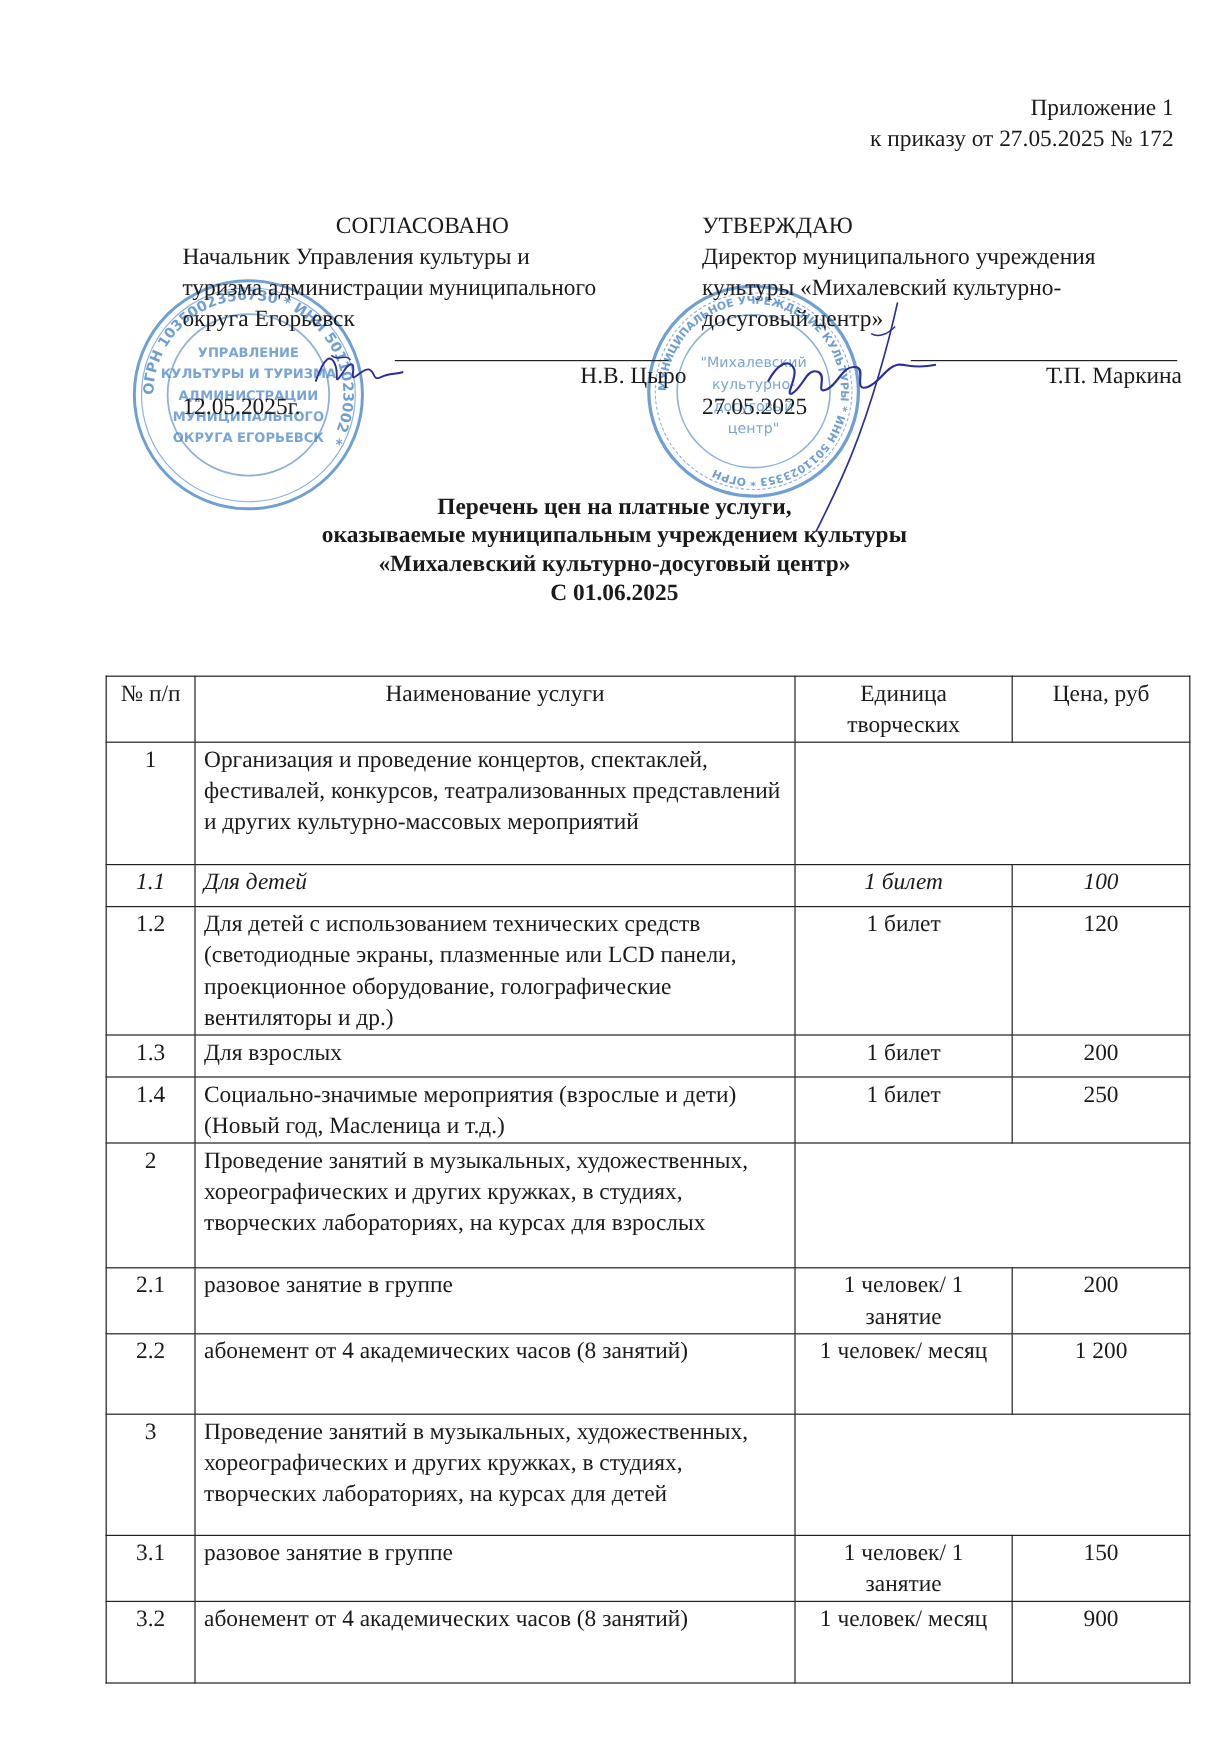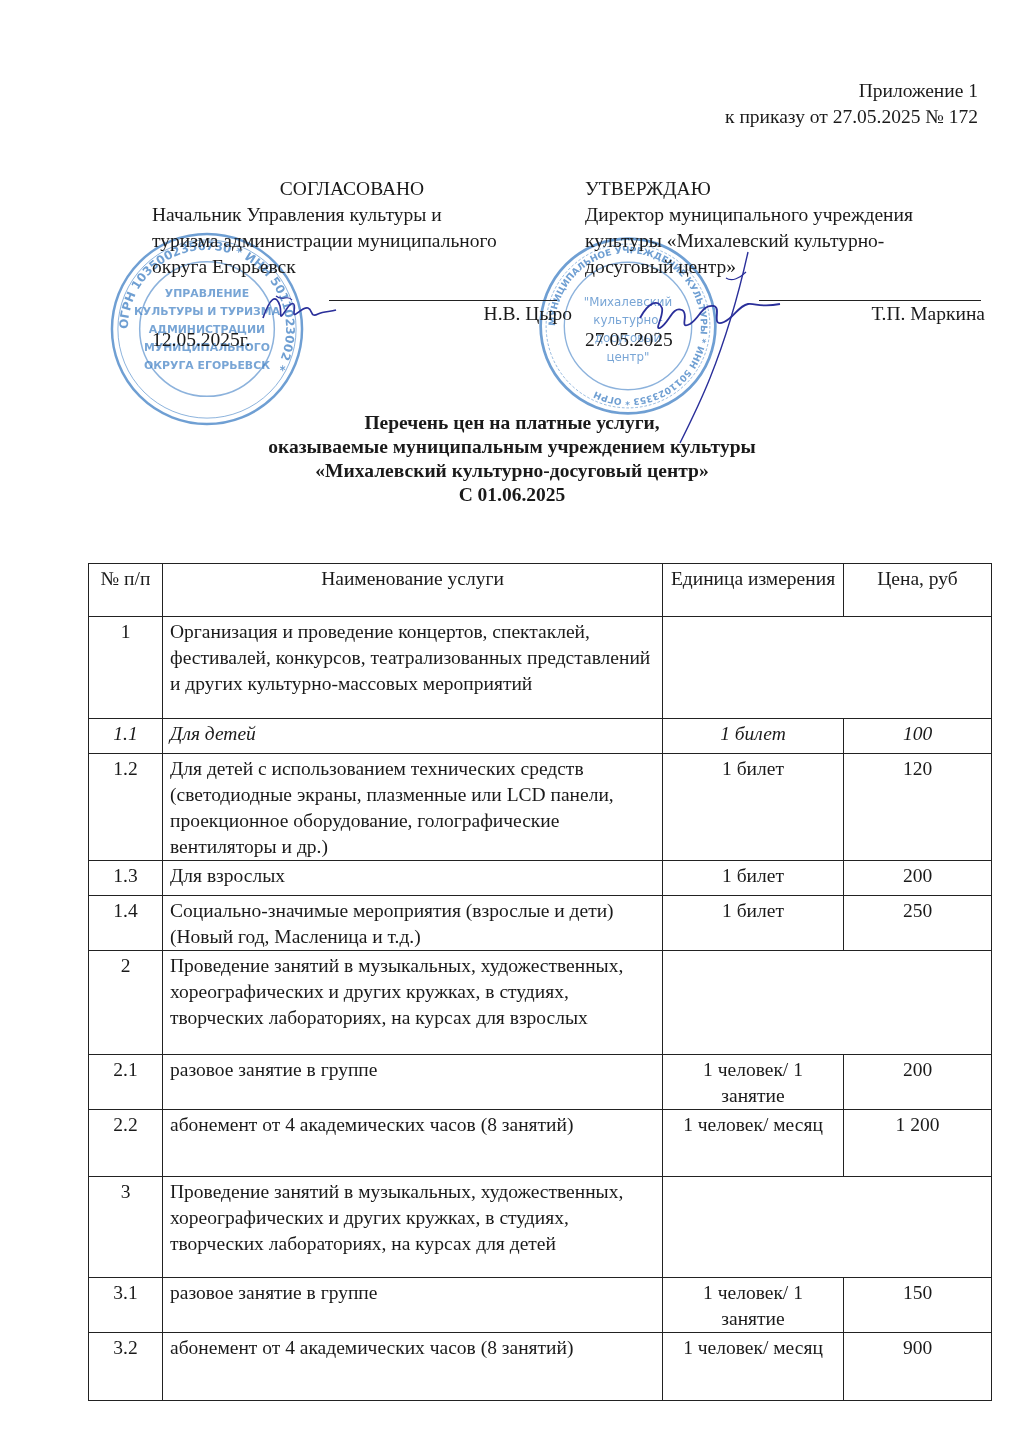--- a/index.html
+++ b/index.html
@@ -151,21 +151,21 @@
   <colgroup>
     <col class="c-num">
       <col class="c-name">
       <col class="c-unit">
       <col class="c-price">
   </colgroup>
   <thead>
     <tr class="h-head">
       <th>№ п/п</th>
       <th>Наименование услуги</th>
-      <th>Единица измерения</th>
+      <th>Единица творческих</th>
       <th>Цена, руб</th>
     </tr>
   </thead>
   <tbody id="rows">
       <tr style="height: 102px;">
         <td class="num">1</td>
         <td class="name">Организация и проведение концертов, спектаклей, фестивалей, конкурсов, театрализованных представлений и других культурно-массовых мероприятий</td>
         <td colspan="2"></td>
       </tr>
       <tr style="height: 35px; font-style: italic;">

